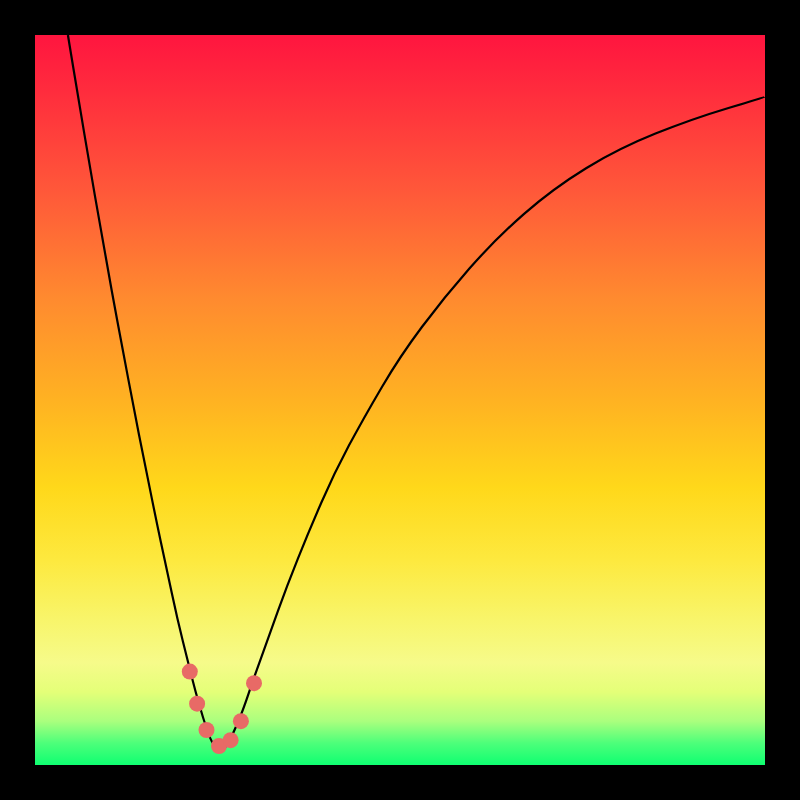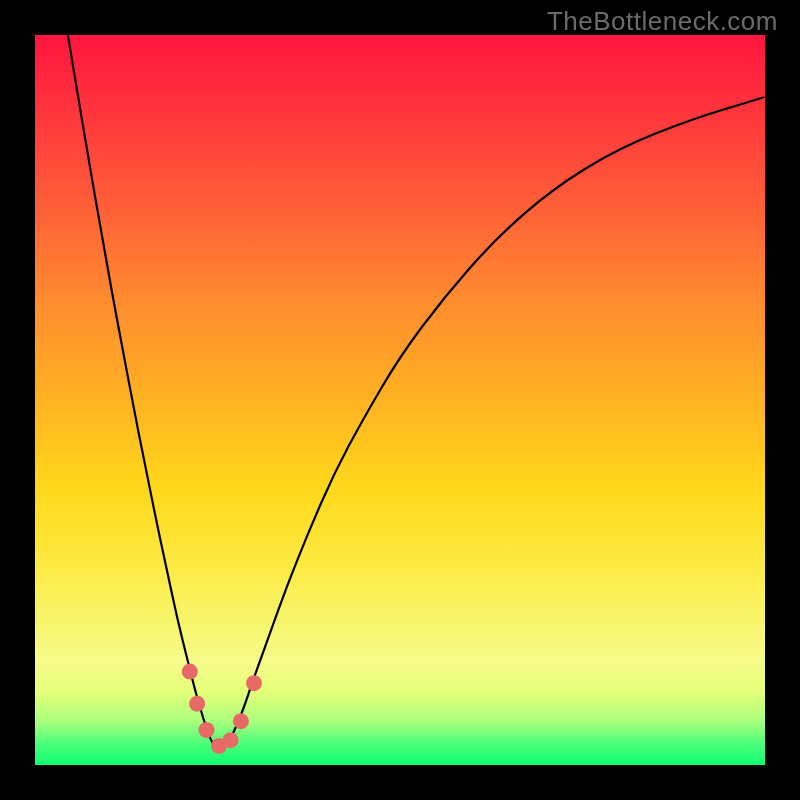--- a/index.html
+++ b/index.html
@@ -59,21 +59,20 @@
     width: 730px;
     height: 730px;
     overflow: visible;
   }
 </style>
 </head>
 <body>
 
 <div class="frame">
 
-  <div class="watermark">TheBottleneck.com</div>
 
   <div class="plot-area">
     <svg class="curve" viewBox="0 0 730 730" preserveAspectRatio="none">
       <path fill="none" stroke="#000" stroke-width="2.2" d="M 32.9 0.0 Q 32.9 0.0 38.3 32.8 Q 43.8 65.7 49.3 98.6 Q 54.8 131.4 60.2 162.4 Q 65.7 193.5 71.2 224.5 Q 76.6 255.5 82.1 284.7 Q 87.6 313.9 93.1 343.1 Q 98.6 372.3 104.0 399.7 Q 109.5 427.0 115.0 454.4 Q 120.5 481.8 125.9 507.3 Q 131.4 532.9 136.9 558.5 Q 142.3 584.0 147.8 605.9 Q 153.3 627.8 156.9 642.4 Q 160.6 657.0 164.3 669.8 Q 167.9 682.6 171.6 693.5 Q 175.2 704.4 178.8 709.9 Q 182.5 715.4 186.2 714.7 Q 189.8 713.9 193.5 707.4 Q 197.1 700.8 202.6 688.0 Q 208.0 675.3 213.5 658.8 Q 219.0 642.4 226.3 622.3 Q 233.6 602.3 242.7 576.7 Q 251.8 551.1 262.8 523.8 Q 273.8 496.4 286.5 467.2 Q 299.3 438.0 313.9 410.6 Q 328.5 383.3 346.8 352.2 Q 365.0 321.2 386.9 292.0 Q 408.8 262.8 434.4 233.6 Q 459.9 204.4 489.1 178.8 Q 518.3 153.3 551.1 133.2 Q 584.0 113.2 620.5 98.6 Q 657.0 83.9 693.5 73.0 T 730.0 62.0" id="curvePath"></path>
       <g id="markerGroup">
           <circle cx="154.8" cy="636.6" r="8" fill="#e86a66"></circle>
           <circle cx="162.1" cy="668.7" r="8" fill="#e86a66"></circle>
           <circle cx="171.5" cy="695.0" r="8" fill="#e86a66"></circle>
           <circle cx="184.0" cy="711.0" r="8" fill="#e86a66"></circle>
           <circle cx="195.6" cy="705.2" r="8" fill="#e86a66"></circle>

